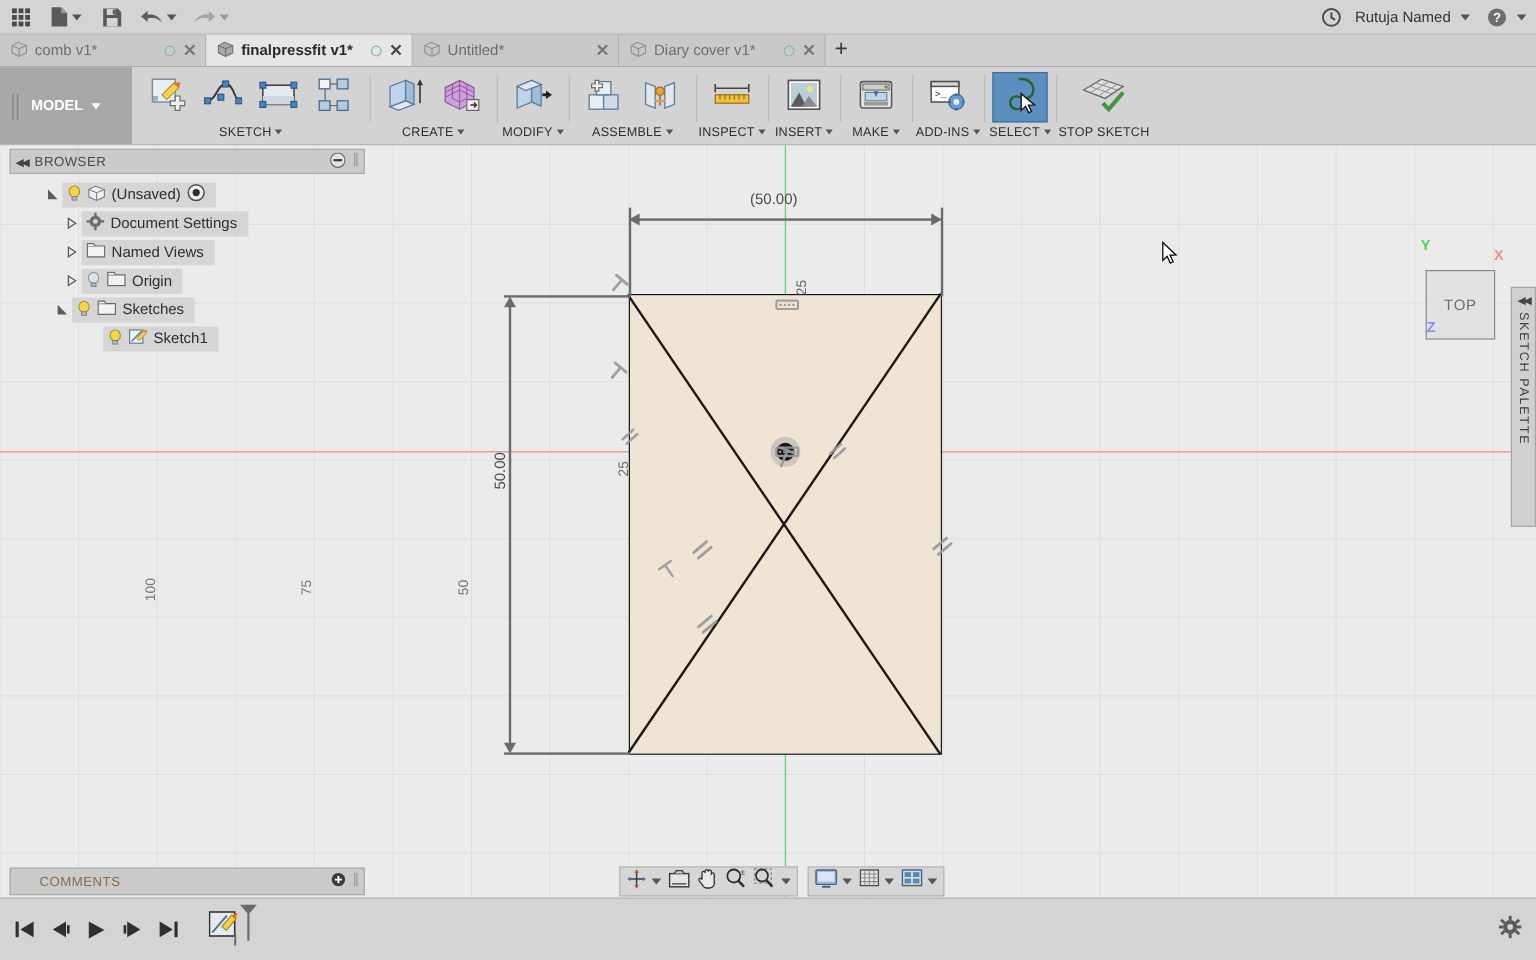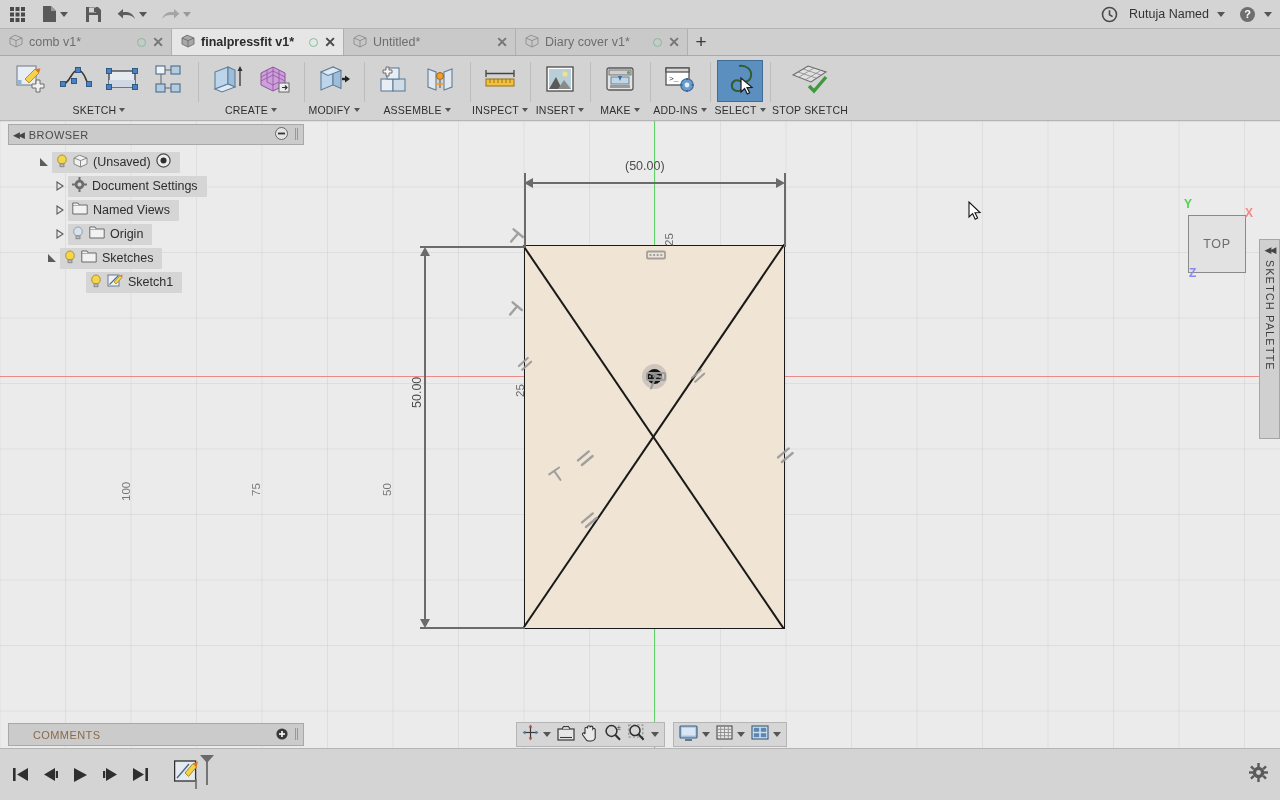--- a/index.html
+++ b/index.html
@@ -107,21 +107,21 @@
   .dimline { position: absolute; background: #6b6b6b; }
   .dimtext { position: absolute; font-size: 12.5px; color: #4b4b4b; white-space: nowrap; }
   .dimtext.vert { transform: rotate(-90deg); transform-origin: left top; }
   .arrowhead { position: absolute; width: 0; height: 0; }
 
   .cicon { position: absolute; opacity: .92; }
   .centerpt { position: absolute; left: 647px; top: 248px; width: 15px; height: 15px;
               border-radius: 50%; background: #141414; box-shadow: 0 0 0 5px rgba(150,150,150,.38); }
 
   
-  .viewcube { position: absolute; left: 1188px; top: 94px; width: 58px; height: 58px;
+  .viewcube { position: absolute; left: 1188px; top: 104px; width: 58px; height: 58px;
               background: #e2e2e2; border: 1.3px solid #8a8a8a;
               display: flex; align-items: center; justify-content: center;
               font-size: 12.5px; color: #6d6d6d; letter-spacing: .6px; }
   .vcaxis { position: absolute; font-size: 12px; font-weight: bold; }
 
   
   .spalette {
     position: absolute; right: 0; top: 118px; width: 21px; height: 200px;
     background: #d0d0d0; border: 1px solid #a6a6a6;
     display: flex; flex-direction: column; align-items: center; padding-top: 5px; gap: 5px;
@@ -311,20 +311,32 @@
       </span>
       <span class="tlabel">Diary cover v1*</span>
       <span class="dot"></span>
       <span class="xc">✕</span>
     </div>
     <div class="newtab">+</div>
   </div>
 
   <div class="ribbon">
 
+    <div class="modelbtn">
+      <span class="dragbars">
+        <svg width="8" height="22" viewBox="0 0 8 22">
+            <g fill="#888">
+              <rect x="1" y="0" width="1.4" height="22"></rect>
+              <rect x="5" y="0" width="1.4" height="22"></rect>
+            </g>
+          </svg>
+      </span>
+      <span>MODEL</span>
+      <span class="caret"></span>
+    </div>
 
     <div class="rgroup">
       <div class="ricons">
         <div class="ricon">
           <span>
             <svg width="30" height="30" viewBox="0 0 30 30">
               <rect x="2" y="2" width="19" height="19" fill="#e9eef4" stroke="#7d8b99" stroke-width="1.2"></rect>
               <rect x="2.5" y="16" width="4" height="4" fill="#8fb4d6"></rect>
               <path d="M10,15 L20,5 L24,9 L14,19 Z" fill="#f5d24b" stroke="#a98c1e" stroke-width=".9"></path>
               <path d="M20,5 L24,9 L25.5,4.5 Z" fill="#e8701a"></path>

